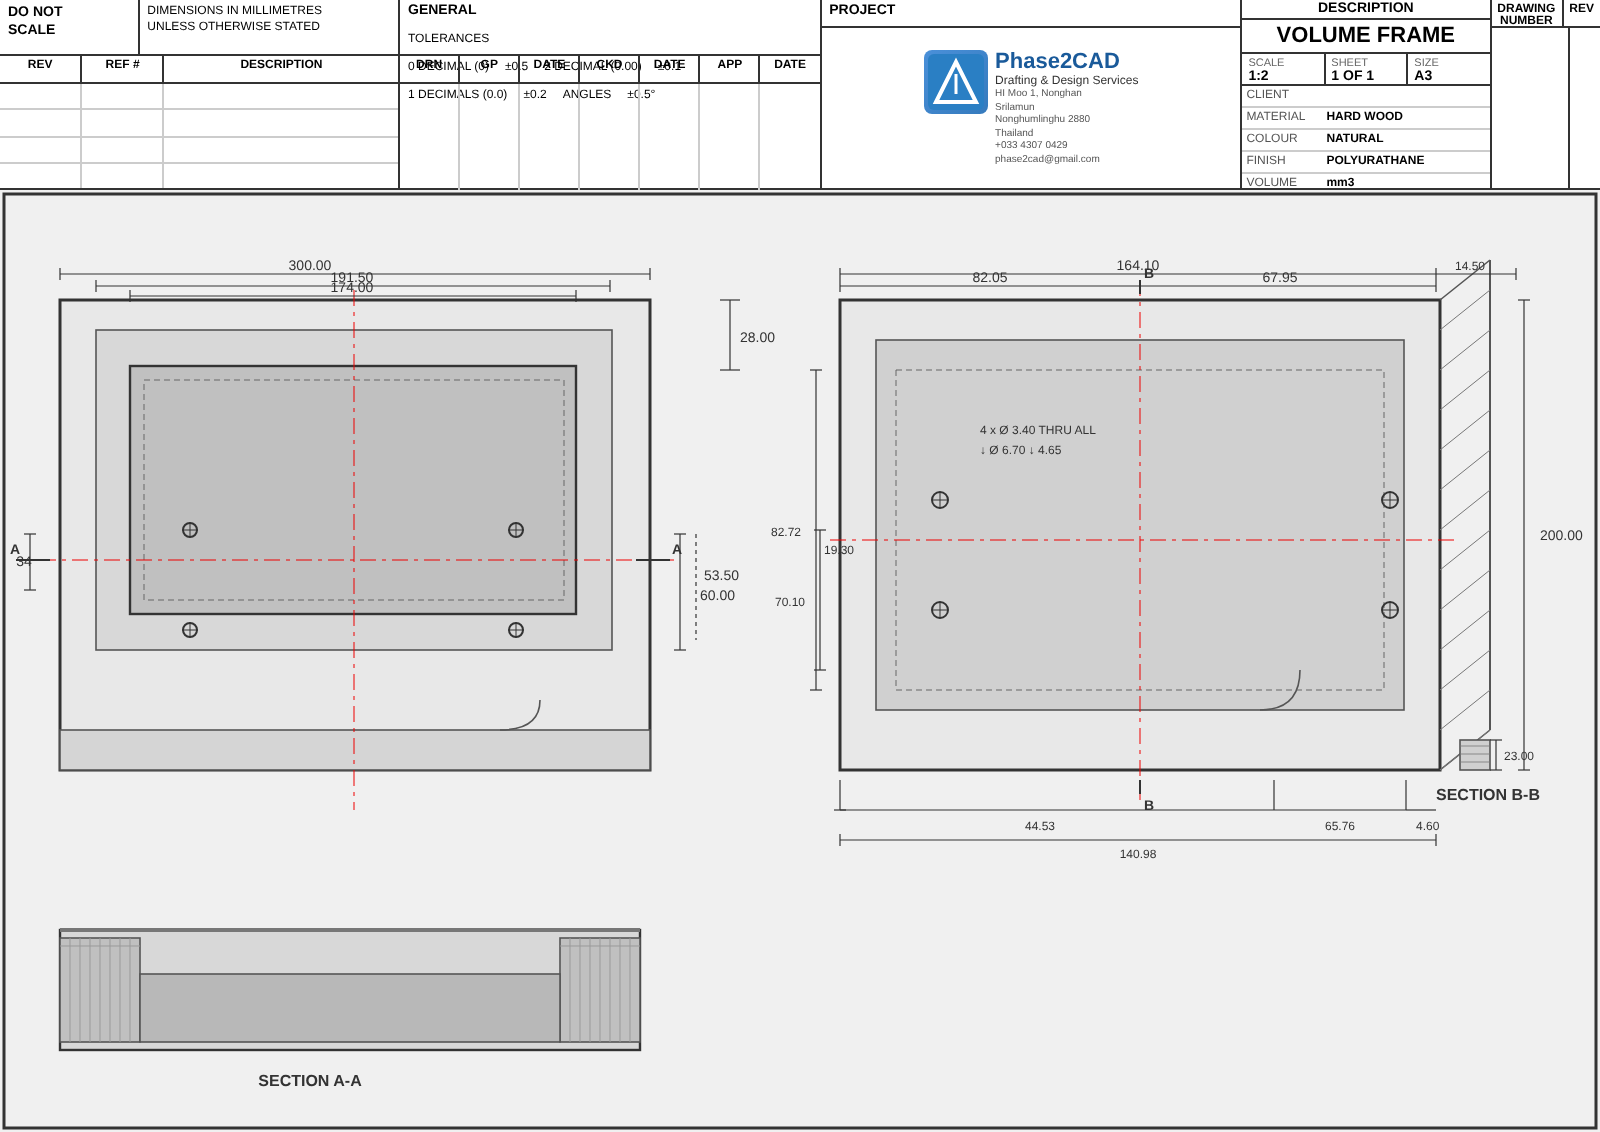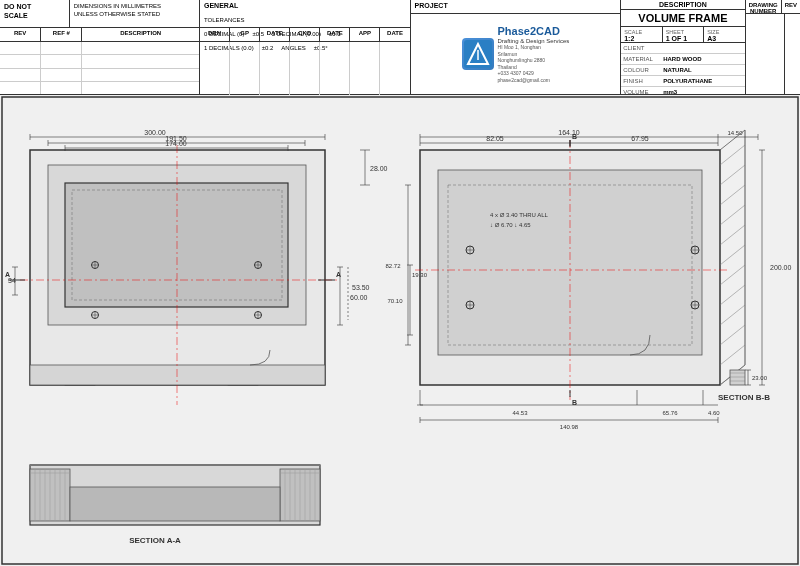--- a/index.html
+++ b/index.html
@@ -169,21 +169,21 @@
     .tb-logo-area {
       flex: 1;
       display: flex;
       align-items: center;
       justify-content: center;
       padding: 4px;
     }
 
     .logo-container {
       display: flex;
-      align-items: center;
+      align-items: flex-start;
       gap: 4px;
     }
 
     .logo-icon {
       width: 32px;
       height: 32px;
       background: linear-gradient(135deg, #4a90d9, #357abd);
       border-radius: 4px;
       display: flex;
       align-items: center;

